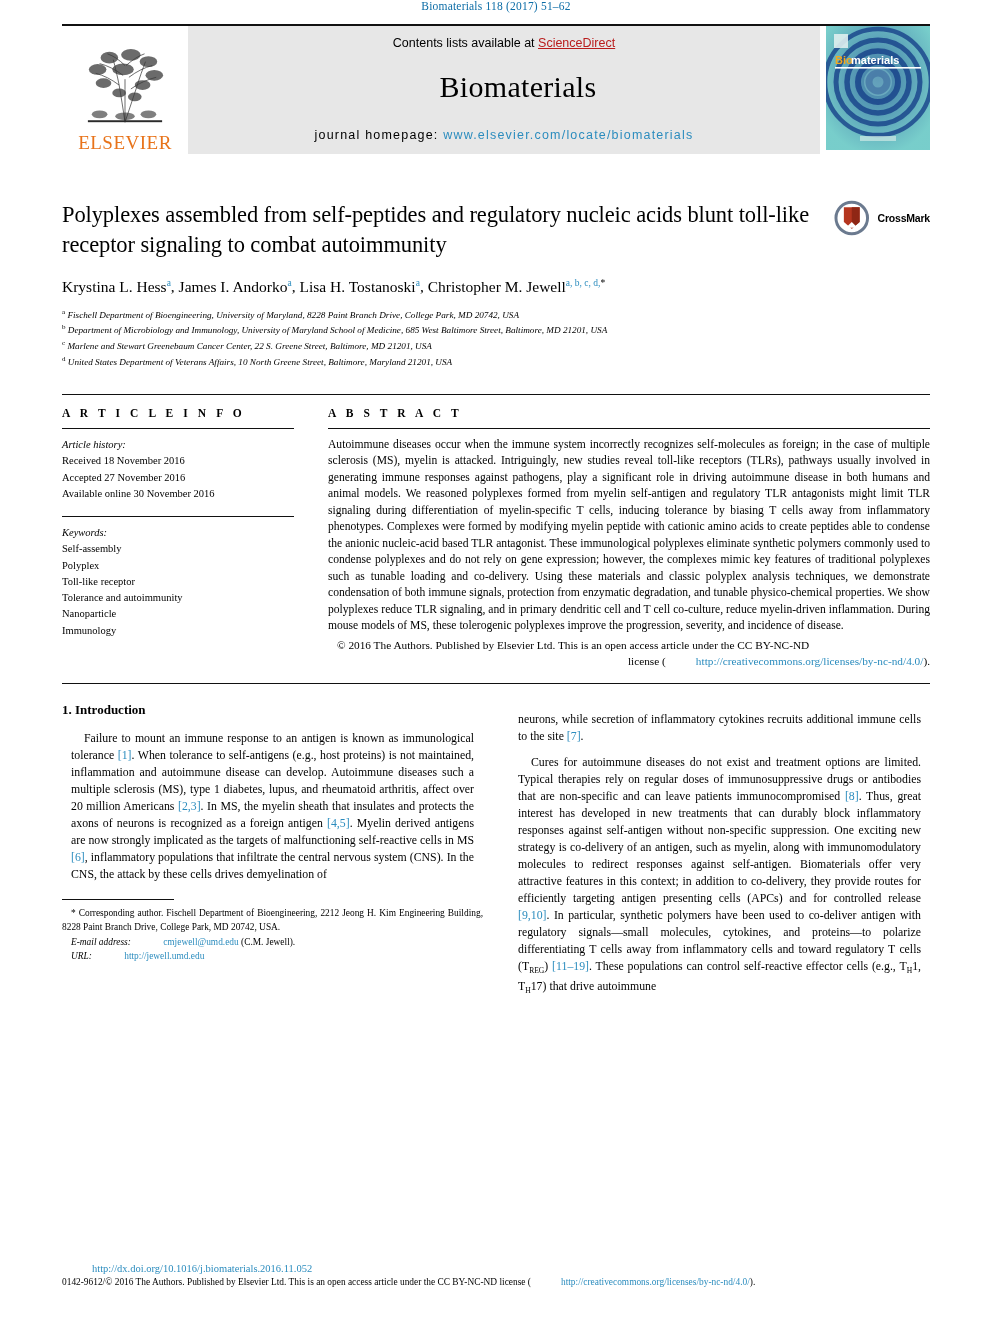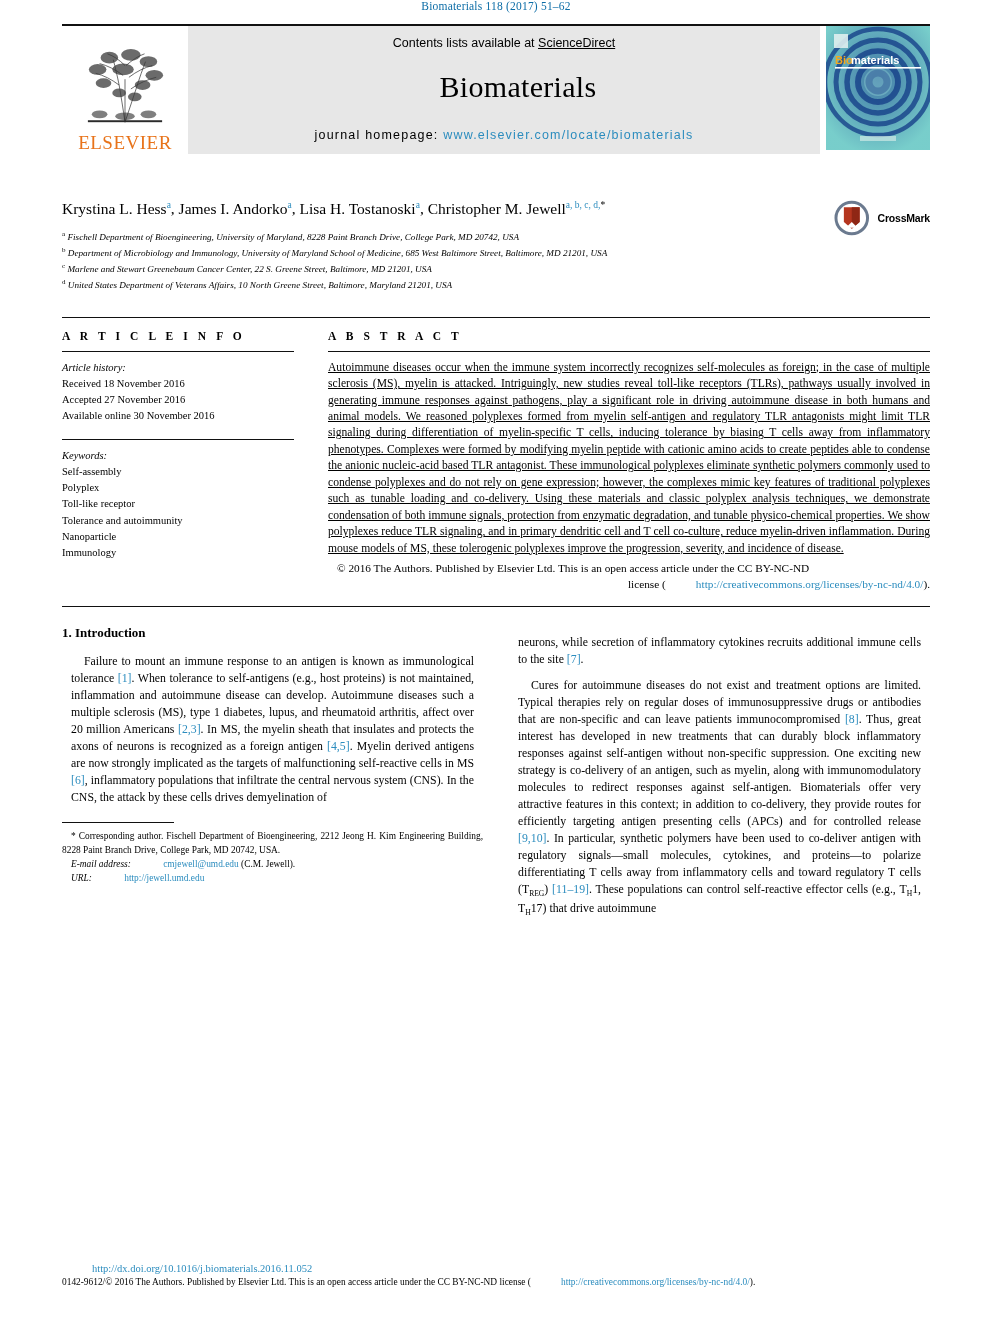--- a/index.html
+++ b/index.html
@@ -39,21 +39,21 @@
     font-family:"Liberation Serif", serif;
     font-size:19px;letter-spacing:.5px;color:#E8731A;font-weight:400;
     margin-top:2px;
   }
   .contents{
     flex:1 1 auto;background:#e7e7e7;position:relative;
     display:flex;flex-direction:column;align-items:center;justify-content:space-between;
     padding:10px 0 12px;box-sizing:border-box;
   }
   .contents .cl{font-size:12.5px;font-family:"Liberation Sans", sans-serif;}
-  .contents .cl .sd{color:#000000;}
+  .contents .cl .sd{color:#b91c1c;}
   .contents .jname{
     font-family:"Liberation Serif", serif;
     font-size:30px;letter-spacing:.3px;margin-top:-4px;margin-left:28px;
   }
   .contents .jhome{
     font-family:"Liberation Sans", sans-serif;
     font-size:12.5px;letter-spacing:1.2px;
   }
   .contents .jhome a{color:#2b8cbe;text-decoration:none;}
   .cover{
@@ -106,21 +106,20 @@
     font-size:11.5px;font-weight:700;letter-spacing:3.6px;
     margin-bottom:9px;
   }
   .rule{border-top:1px solid #111;margin:0 0 8px 0;}
   .ih-label{font-style:italic;font-size:10.5px;line-height:1.55;}
   .ih-line{font-size:10.5px;line-height:1.55;}
   .kw-gap{height:14px;}
   .abs-p{
     font-size:11.6px;line-height:1.42;text-align:justify;
     margin:0;
-    text-decoration:underline;
   }
   .abs-copy{
     font-size:11.3px;line-height:1.42;text-align:right;margin:3px 0 0 0;
   }
   .abs-copy .lead{display:block;text-align:justify;text-indent:9px;}
   a.lnk{color:#2b8cbe;text-decoration:none;padding-left:30px;}
 
   
   .bodywrap{
     margin-top:14px;
@@ -240,20 +239,21 @@
           <text x="9" y="38" fill="#f4a81d">Bio</text>
           <text x="25" y="38" fill="#ffffff">materials</text>
         </g>
         <rect x="9" y="41" width="86" height="1.6" fill="#ffffff"></rect>
         <rect x="34" y="110" width="36" height="5" fill="#cfe9e6" opacity="0.7"></rect>
       </svg>
     </div>
   </div>
 
   <div class="titleblock">
+    <h1 class="title">Polyplexes assembled from self-peptides and regulatory nucleic acids blunt toll-like receptor signaling to combat autoimmunity</h1>
 
     <div class="crossmark">
       <svg class="cm-mark" viewBox="0 0 36 36">
         <circle cx="18" cy="18" r="16" fill="#ffffff" stroke="#6b7a8f" stroke-width="3"></circle>
         <path d="M10 7 h16 v15 l-8 7 l-8 -7 z" fill="#b5361f"></path>
         <path d="M18 7 h8 v15 l-8 7 z" fill="#8f2715"></path>
         <path d="M18 22 l6 6 h-12 z" fill="#ffffff"></path>
       </svg>
       <span class="cm-text">CrossMark</span>
     </div>

